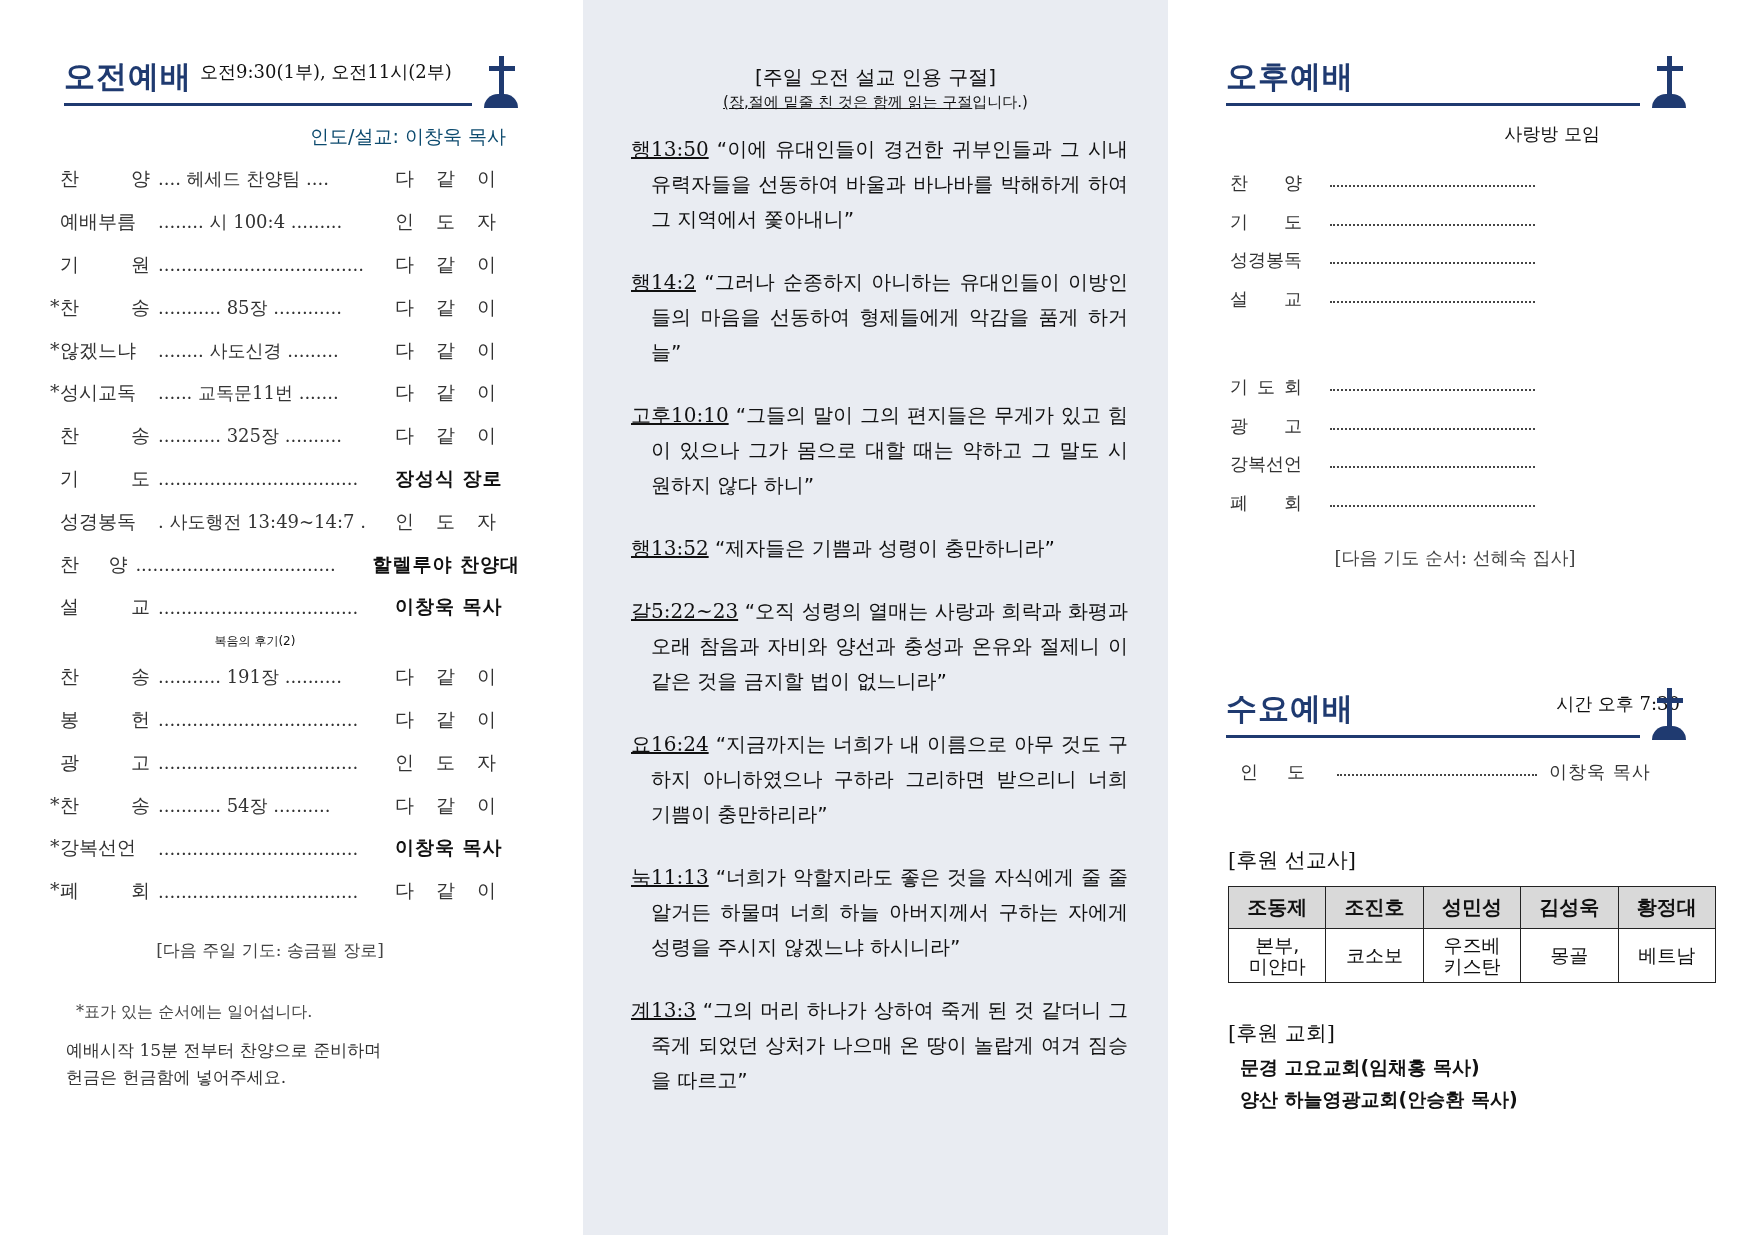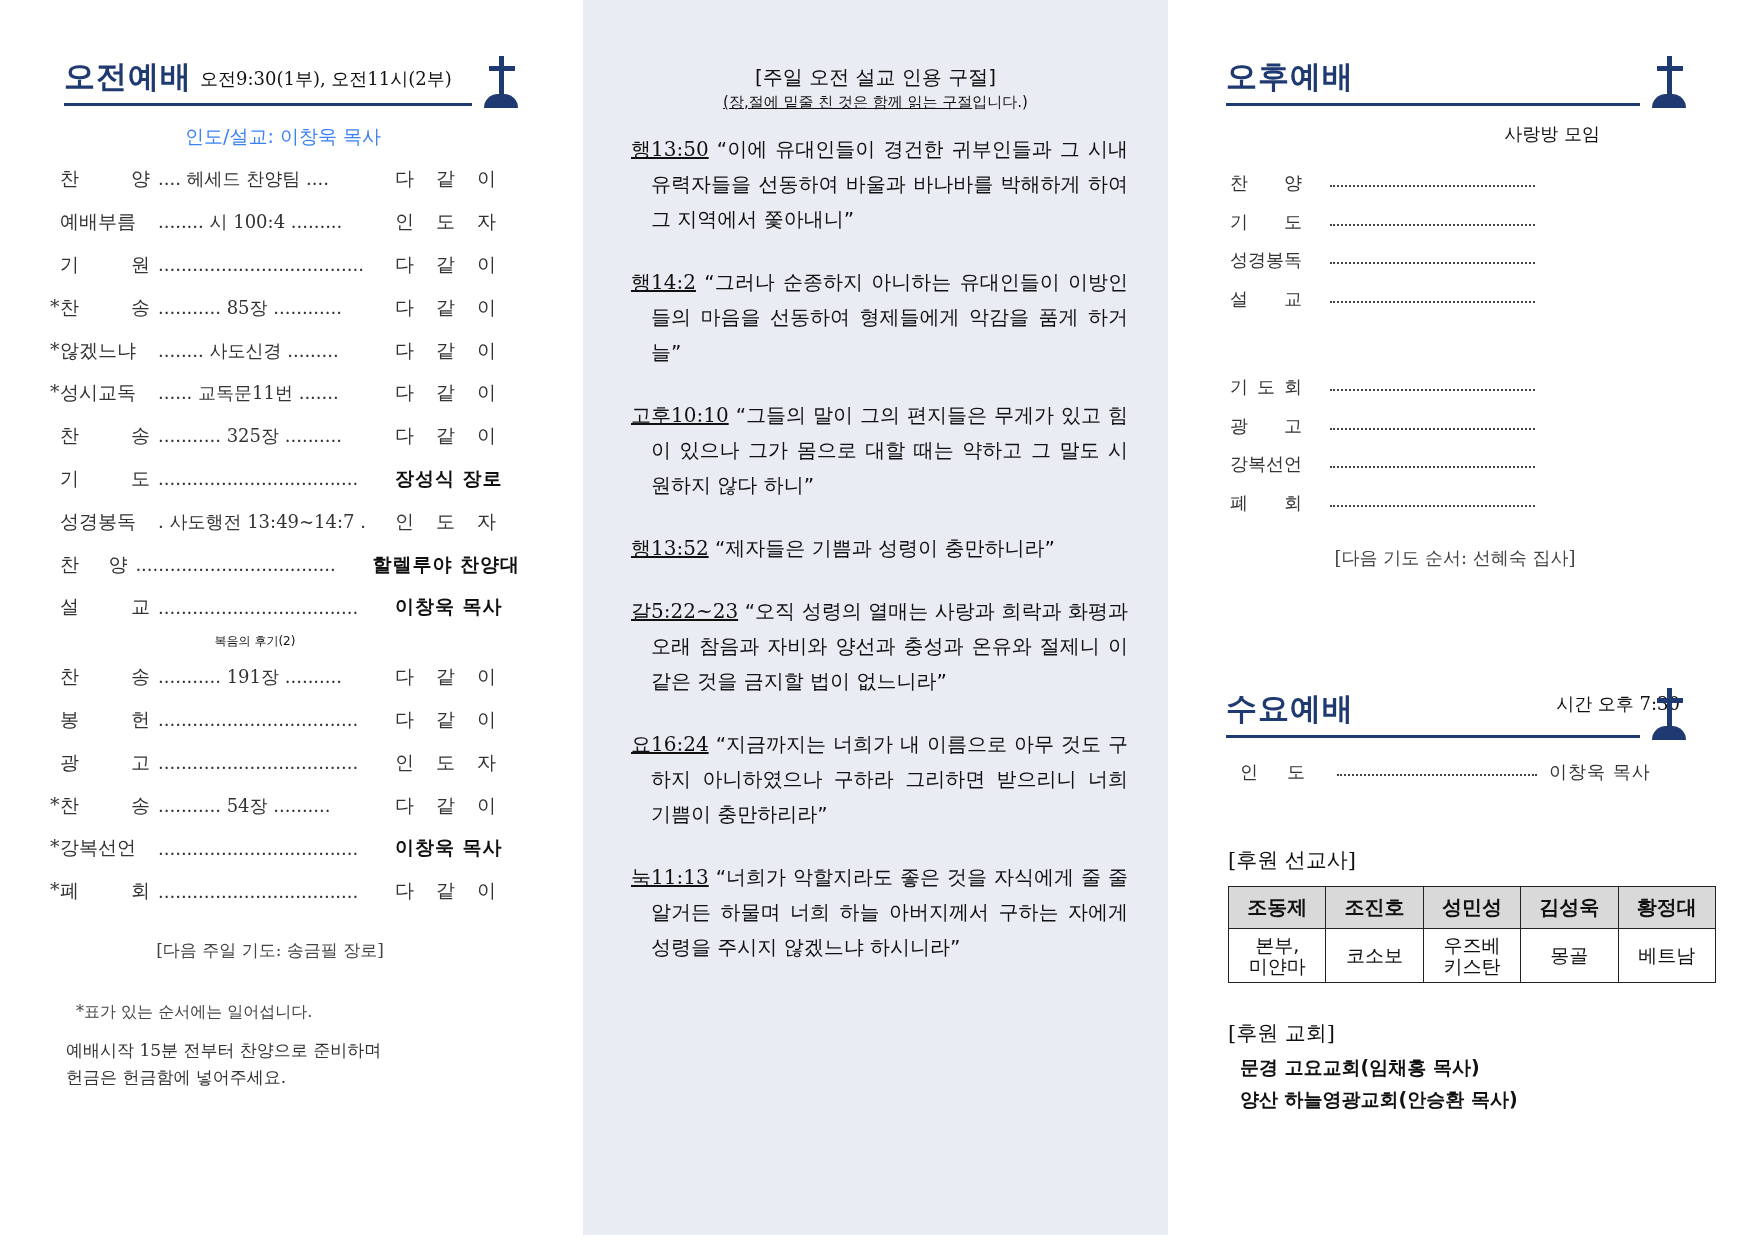--- a/index.html
+++ b/index.html
@@ -6,28 +6,28 @@
   html, body { width: 1753px; height: 1240px; background: #ffffff; overflow: hidden; }
   body { position: relative; font-family: "DejaVu Serif", "Liberation Serif", serif; color: #222; }
 
   .col { position: absolute; top: 0; }
   .col-left { left: 60px; width: 460px; }
   .col-mid { left: 583px; width: 585px; height: 1235px; background: #e9ecf2; }
   .col-right { left: 1230px; width: 490px; }
 
   .sec-head { position: relative; height: 72px; }
   .sec-title { position: absolute; left: 4px; bottom: 8px; font-family: "DejaVu Sans", sans-serif; font-weight: bold; font-size: 31px; color: #1f3a70; letter-spacing: 1px; }
-  .sec-sub { position: absolute; bottom: 15px; font-family: "DejaVu Serif", serif; font-size: 18px; color: #111; }
+  .sec-sub { position: absolute; bottom: 22px; font-family: "DejaVu Serif", serif; font-size: 18px; color: #111; }
   .sec-rule { position: absolute; left: 4px; bottom: 0; height: 3px; background: #1f3a70; }
   .cross { position: absolute; bottom: -2px; width: 34px; height: 52px; }
   .cross .v { position: absolute; left: 15px; top: 0; width: 5px; height: 40px; background: #1f3a70; }
   .cross .h { position: absolute; left: 5px; top: 10px; width: 26px; height: 5px; background: #1f3a70; }
   .cross .mound { position: absolute; left: 0; bottom: 0; width: 34px; height: 14px; background: #1f3a70; border-radius: 17px 17px 0 0; }
 
-  .leader { text-align: center; font-family: "DejaVu Sans", sans-serif; font-size: 19px; margin-top: 18px; padding-right: 14px; color: #3b82f6; }
+  .leader { text-align: right; font-family: "DejaVu Sans", sans-serif; font-size: 19px; margin-top: 18px; padding-right: 14px; color: #0c4a6e; }
 
   .order-row { position: relative; height: 42.8px; font-size: 19px; color: #333; display: flex; align-items: center; }
   .order-row .lab { width: 90px; letter-spacing: 0; display: flex; justify-content: space-between; padding-left: 0; }
   .order-row .lab.star { margin-left: -10px; width: 100px; }
   .order-row .mid { flex: 0 0 215px; margin-left: 8px; white-space: nowrap; overflow: hidden; font-size: 18px; }
   .order-row .who { margin-left: 22px; letter-spacing: 8px; white-space: nowrap; }
   .order-row .who.bold { font-family: "DejaVu Sans", sans-serif; font-weight: bold; letter-spacing: 1px; color: #111; font-size: 19px; }
 
   .subtitle-center { text-align: center; font-family: "DejaVu Sans", sans-serif; font-size: 12px; margin: 4px 0 6px 0; padding-right: 70px; color: #111; }
   .note-center { text-align: center; font-size: 17px; color: #444; margin-top: 26px; padding-right: 40px; }
@@ -247,20 +247,23 @@
         <span class="body" style="text-indent: -20px; padding-left: 20px;"><span class="ref">행13:52</span> <span class="txt">“제자들은 기쁨과 성령이 충만하니라”</span></span>
       </div>
       <div class="verse">
         <span class="body" style="text-indent: -20px; padding-left: 20px;"><span class="ref">갈5:22~23</span> <span class="txt">“오직 성령의 열매는 사랑과 희락과 화평과 오래 참음과 자비와 양선과 충성과 온유와 절제니 이같은 것을 금지할 법이 없느니라”</span></span>
       </div>
       <div class="verse">
         <span class="body" style="text-indent: -20px; padding-left: 20px;"><span class="ref">요16:24</span> <span class="txt">“지금까지는 너희가 내 이름으로 아무 것도 구하지 아니하였으나 구하라 그리하면 받으리니 너희 기쁨이 충만하리라”</span></span>
       </div>
       <div class="verse">
         <span class="body" style="text-indent: -20px; padding-left: 20px;"><span class="ref">눅11:13</span> <span class="txt">“너희가 악할지라도 좋은 것을 자식에게 줄 줄 알거든 하물며 너희 하늘 아버지께서 구하는 자에게 성령을 주시지 않겠느냐 하시니라”</span></span>
+      </div>
+      <div class="verse">
+        <span class="body" style="text-indent: -20px; padding-left: 20px;"><span class="ref">계13:3</span> <span class="txt">“그의 머리 하나가 상하여 죽게 된 것 같더니 그 죽게 되었던 상처가 나으매 온 땅이 놀랍게 여겨 짐승을 따르고”</span></span>
       </div>
     </div>
 </div>
 
 <div class="col col-right">
   <div class="sec-head" style="margin-top:34px; margin-left:-8px;">
     <div class="sec-title">오후예배</div>
     <div class="sec-rule" style="width:414px;"></div>
     <div class="cross" style="left:430px;">
         <div class="v"></div>

